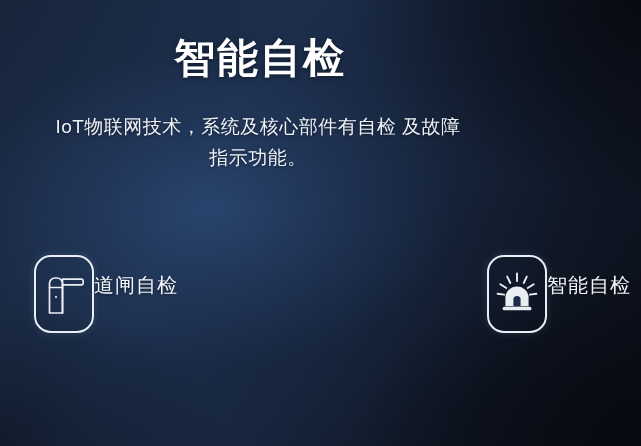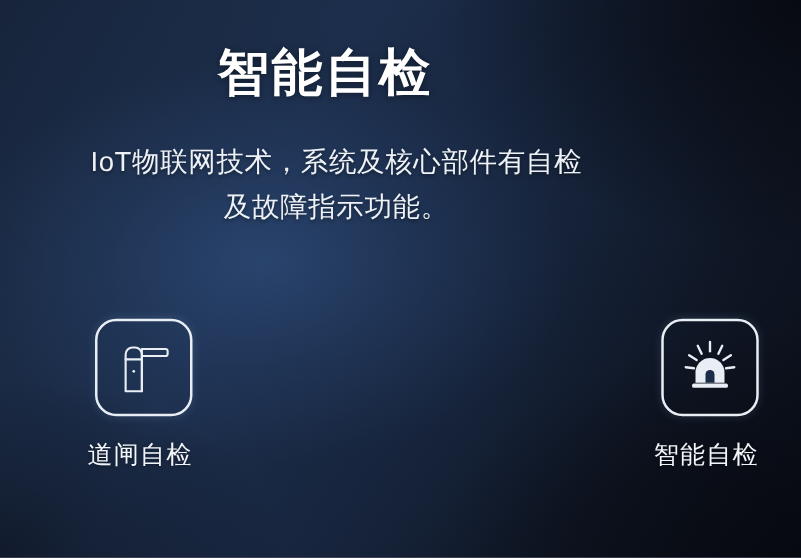--- a/index.html
+++ b/index.html
@@ -82,49 +82,48 @@
     text-shadow: 0 1px 5px rgba(0,0,0,0.45);
     white-space: nowrap;
   }
 
   .subtitle {
     position: absolute;
     top: 112px;
     left: 0;
     width: 516px;
     text-align: center;
-    font-size: 22px;
+    font-size: 19px;
     font-weight: normal;
     color: #eef2f7;
     line-height: 1.62;
     letter-spacing: 0.5px;
     text-shadow: 0 1px 3px rgba(0,0,0,0.40);
-    padding-left: 11px;
   }
   .subtitle-inner {
     display: inline-block;
     width: 420px;
     text-align: center;
   }
 
   
   .features {
     position: absolute;
     top: 255px;
     left: 34px;
     width: 573px;
     display: flex;
     justify-content: space-between;
     align-items: flex-start;
   }
   .feature {
     width: 120px;
     display: flex;
-    flex-direction: column;
-    align-items: flex-end;
+    flex-direction: row;
+    align-items: flex-start;
   }
   .icon-card {
     width: 78px;
     height: 78px;
     border: 2.4px solid #e9eef5;
     border-radius: 17px;
     box-sizing: border-box;
     display: flex;
     align-items: center;
     justify-content: center;

